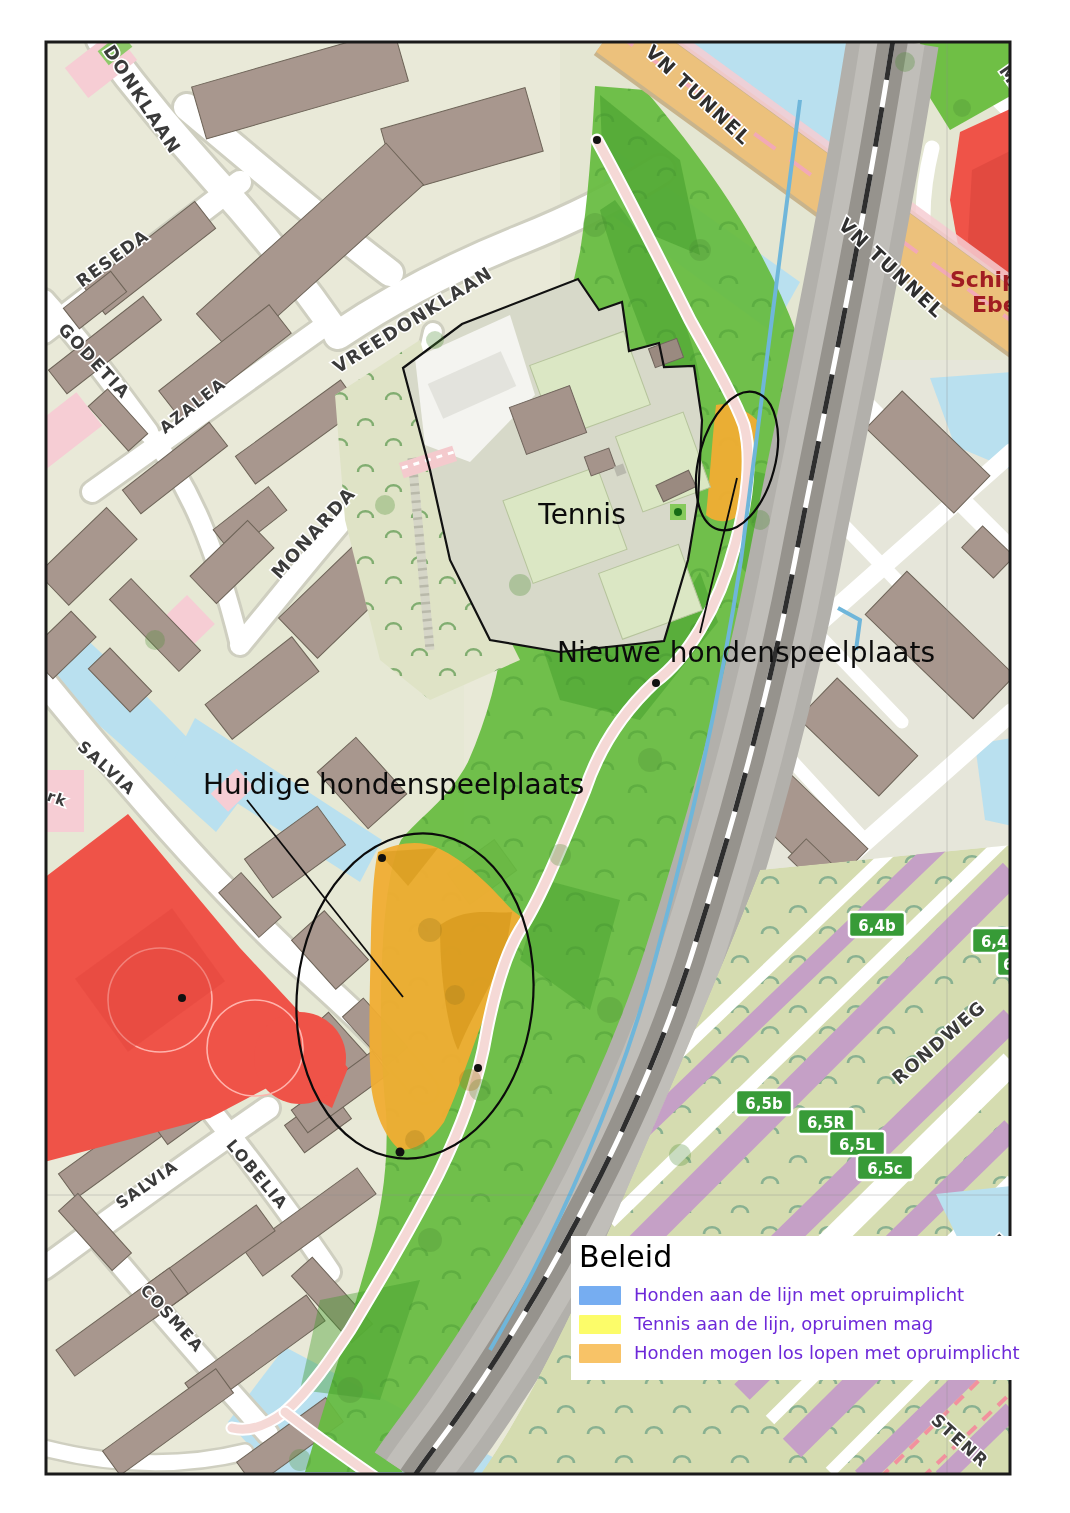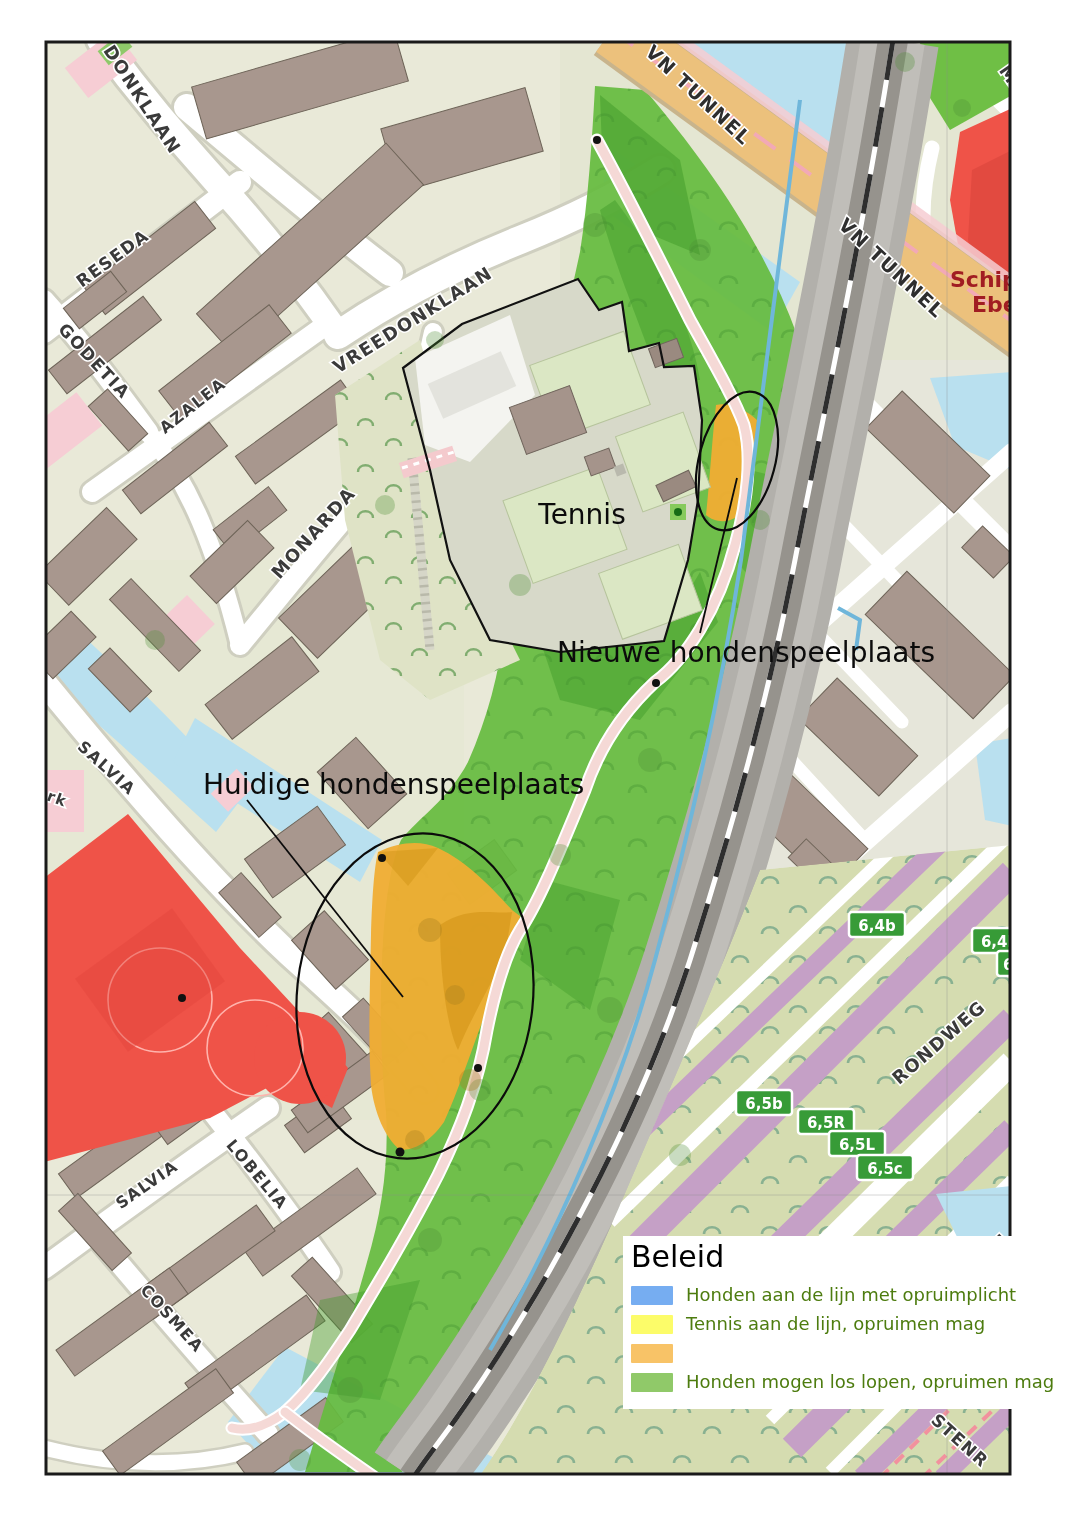--- a/index.html
+++ b/index.html
@@ -6,26 +6,26 @@
   .stage{position:relative;width:1070px;height:1513px;background:#ffffff;overflow:hidden;
          font-family:"DejaVu Sans","Liberation Sans",sans-serif;}
   .stage svg{position:absolute;left:0;top:0;}
   .street-label{font-family:"DejaVu Sans","Liberation Sans",sans-serif;font-weight:bold;
     fill:#3a3a3a;letter-spacing:1.5px;paint-order:stroke;stroke:#ffffff;stroke-width:3.2px;}
   .street-label.big{fill:#2e2e2e;}
   .badge-text{font-family:"DejaVu Sans","Liberation Sans",sans-serif;font-weight:bold;
     fill:#ffffff;font-size:15px;}
   .anno-text{font-family:"DejaVu Sans","Liberation Sans",sans-serif;fill:#0b0b0b;font-size:28px;}
   .place-text{font-family:"DejaVu Sans","Liberation Sans",sans-serif;font-weight:bold;fill:#a11d22;}
-  .legend{position:absolute;left:623px;top:1236px;background:#ffffff;
+  .legend{position:absolute;left:571px;top:1236px;background:#ffffff;
     padding:4px 14px 12px 8px;z-index:5;}
   .legend-title{font-size:30px;color:#000;margin:0 0 6px 0;line-height:1.15;}
   .legend-row{display:flex;align-items:center;height:29px;}
   .legend-swatch{width:42px;height:19px;margin-right:13px;flex:0 0 auto;border-radius:1px;}
-  .legend-label{font-size:18px;color:#4d7c0f;white-space:nowrap;line-height:1;}
+  .legend-label{font-size:18px;color:#6d28d9;white-space:nowrap;line-height:1;}
 </style>
 </head>
 <body>
 
 <div class="stage">
 <svg width="1070" height="1513" viewBox="0 0 1070 1513">
   <defs>
     <clipPath id="mapclip">
           <rect x="47" y="43" width="962" height="1430"></rect>
         </clipPath>
@@ -405,19 +405,16 @@
   <div class="legend-row">
     <span class="legend-swatch" style="background: rgb(118, 173, 241);"></span>
     <span class="legend-label">Honden aan de lijn met opruimplicht</span>
   </div>
   <div class="legend-row">
     <span class="legend-swatch" style="background: rgb(252, 252, 105);"></span>
     <span class="legend-label">Tennis aan de lijn, opruimen mag</span>
   </div>
   <div class="legend-row">
     <span class="legend-swatch" style="background: rgb(248, 195, 103);"></span>
-  </div>
-  <div class="legend-row">
-    <span class="legend-swatch" style="background: rgb(144, 201, 105);"></span>
-    <span class="legend-label">Honden mogen los lopen, opruimen mag</span>
+    <span class="legend-label">Honden mogen los lopen met opruimplicht</span>
   </div>
 </div>
 </div>
 
 </body></html>

